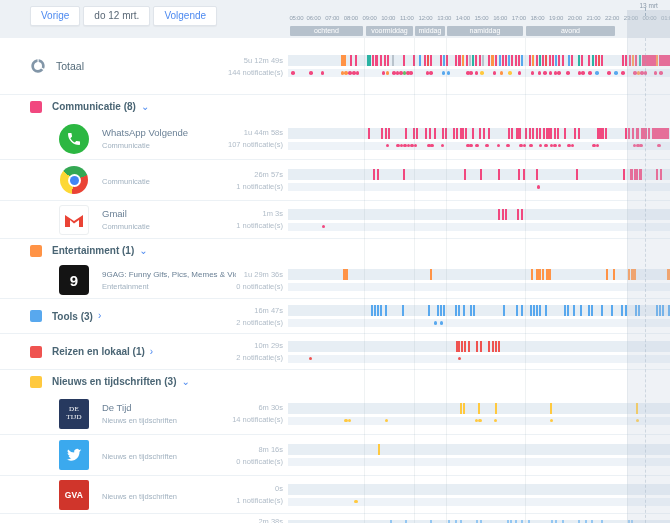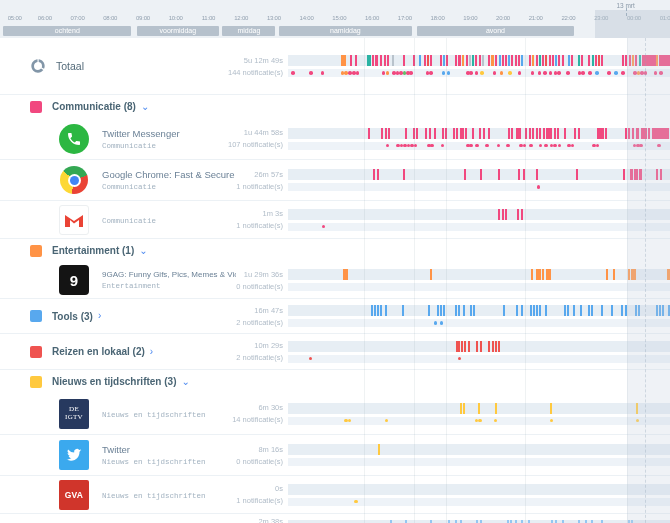--- a/index.html
+++ b/index.html
@@ -45,21 +45,21 @@
   .catsq{width:12px;height:12px;border-radius:2px;flex:none;margin-right:10px;}
   .cat-label{font-size:10px;font-weight:bold;color:#4a6574;white-space:nowrap;}
   .chev{color:#4d8af0;font-size:10px;margin-left:5px;line-height:1;}
   
   .row.app{height:41px;}
   .row.app .left{padding-left:58px;}
   .icon-box{width:32px;height:32px;flex:none;margin-right:12px;display:flex;align-items:center;justify-content:center;position:relative;}
   .names{flex:1;min-width:0;overflow:hidden;}
   .app-name{font-size:9.5px;color:#6b8196;white-space:nowrap;overflow:hidden;}
   .app-name.name-sm{font-size:8px;}
-  .app-sub{font-size:7.5px;color:#a2b2c0;margin-top:3px;white-space:nowrap;font-family:Liberation Mono, monospace;}
+  .app-sub{font-size:7.5px;color:#a2b2c0;margin-top:3px;white-space:nowrap;}
   .stats{margin-left:auto;flex:none;text-align:right;padding-right:5px;}
   .stats .time{font-size:7.5px;color:#b0bcc8;}
   .stats .notifs{font-size:7.5px;color:#b0bcc8;margin-top:3px;white-space:nowrap;}
   .row.catstat{height:35px;}
   .row.partial{height:40px;align-items:flex-start;padding-top:3px;}
   .row.partial .right{justify-content:flex-start;padding-top:3px;}
   
   .wa-circle{width:30px;height:30px;border-radius:50%;background:#2cb742;display:flex;align-items:center;justify-content:center;}
   .chrome-outer{width:28px;height:28px;border-radius:50%;
      background:conic-gradient(from -50deg,#34a853 0 120deg,#ea4335 120deg 240deg,#fdd835 240deg 360deg);position:relative;}
@@ -73,20 +73,25 @@
   .tw-box{width:30px;height:30px;border-radius:2px;background:#3ba9ee;display:flex;align-items:center;justify-content:center;}
   .gva-box{width:30px;height:30px;border-radius:2px;background:#d0352b;color:#fff;font-size:8.5px;font-weight:bold;
            display:flex;align-items:center;justify-content:center;letter-spacing:.2px;}
 </style>
 </head>
 <body>
 
 <div class="screen">
 
   <div class="topbar">
+    <div class="topbar-left">
+      <button class="btn blue">Vorige</button>
+      <button class="btn date">do 12 mrt.</button>
+      <button class="btn blue">Volgende</button>
+    </div>
     <div class="tlh">
       <div class="nextday-label">13 mrt</div>
       <div class="hours">
           <span class="hour" style="left: 2.2%;">05:00</span>
           <span class="hour" style="left: 6.685%;">06:00</span>
           <span class="hour" style="left: 11.57%;">07:00</span>
           <span class="hour" style="left: 16.455%;">08:00</span>
           <span class="hour" style="left: 21.34%;">09:00</span>
           <span class="hour" style="left: 26.225%;">10:00</span>
           <span class="hour" style="left: 31.11%;">11:00</span>
@@ -277,21 +282,21 @@
     <div class="row app">
       <div class="left">
         <div class="icon-box">
           <div class="wa-circle">
             <svg width="16" height="16" viewBox="0 0 24 24">
                 <path fill="#fff" d="M6.62 10.79c1.44 2.83 3.76 5.14 6.59 6.59l2.2-2.2c.27-.27.67-.36 1.02-.24 1.12.37 2.33.57 3.57.57.55 0 1 .45 1 1V20c0 .55-.45 1-1 1-9.39 0-17-7.61-17-17 0-.55.45-1 1-1h3.5c.55 0 1 .45 1 1 0 1.25.2 2.45.57 3.57.11.35.03.74-.25 1.02l-2.2 2.2z"></path>
               </svg>
           </div>
         </div>
         <div class="names">
-          <div class="app-name">Twitter Messenger</div>
+          <div class="app-name">WhatsApp Volgende</div>
           <div class="app-sub">Communicatie</div>
         </div>
         <div class="stats">
           <div class="time">1u 44m 58s</div>
           <div class="notifs">107 notificatie(s)</div>
         </div>
       </div>
       <div class="right">
           <div class="band band-ticks">
             <i class="tick" style="left: 21%; width: 2px; background: rgb(241, 72, 127);"></i>
@@ -381,21 +386,20 @@
 
     <div class="row app bordered">
       <div class="left">
         <div class="icon-box">
           <div class="chrome-outer">
               <div class="chrome-white"></div>
               <div class="chrome-blue"></div>
             </div>
         </div>
         <div class="names">
-          <div class="app-name">Google Chrome: Fast &amp; Secure</div>
           <div class="app-sub">Communicatie</div>
         </div>
         <div class="stats">
           <div class="time">26m 57s</div>
           <div class="notifs">1 notificatie(s)</div>
         </div>
       </div>
       <div class="right">
           <div class="band band-ticks">
             <i class="tick" style="left: 22.2%; width: 2px; background: rgb(241, 72, 127);"></i>
@@ -424,20 +428,21 @@
     <div class="row app bordered" style="height:38px">
       <div class="left">
         <div class="icon-box">
           <div class="gmail-box">
             <svg width="20" height="16" viewBox="0 0 20 16">
                 <path fill="#ea4335" d="M1 15V3l9 6 9-6v12h-4V8l-5 3.5L6 8v7z"></path>
               </svg>
           </div>
         </div>
         <div class="names">
+          <div class="app-name">Gmail</div>
           <div class="app-sub">Communicatie</div>
         </div>
         <div class="stats">
           <div class="time">1m 3s</div>
           <div class="notifs">1 notificatie(s)</div>
         </div>
       </div>
       <div class="right">
           <div class="band band-ticks">
             <i class="tick" style="left: 55%; width: 2px; background: rgb(241, 72, 127);"></i>
@@ -548,21 +553,21 @@
           <div class="band band-dots">
             <i class="dot" style="left: 38.2%; background: rgb(88, 168, 238);"></i>
             <i class="dot" style="left: 39.7%; background: rgb(88, 168, 238);"></i>
           </div>
         </div>
     </div>
 
     <div class="row catstat bordered" style="height:36px">
       <div class="left">
         <span class="catsq" style="background: rgb(239, 83, 80);"></span>
-        <span class="cat-label">Reizen en lokaal (2)</span>
+        <span class="cat-label">Reizen en lokaal (1)</span>
         <span class="chev">›</span>
         <div class="stats">
           <div class="time">10m 29s</div>
           <div class="notifs">2 notificatie(s)</div>
         </div>
       </div>
       <div class="right">
           <div class="band band-ticks">
             <i class="tick" style="left: 44.1%; width: 4px; background: rgb(239, 83, 80);"></i>
             <i class="tick" style="left: 45.4%; width: 2px; background: rgb(239, 83, 80);"></i>
@@ -589,24 +594,25 @@
         <span class="chev">⌄</span>
       </div>
       <div class="right"></div>
     </div>
 
     <div class="row app">
       <div class="left">
         <div class="icon-box">
           <div class="detijd-box">
               <span>DE</span>
-              <span>IGTV</span>
+              <span>TIJD</span>
             </div>
         </div>
         <div class="names">
+          <div class="app-name">De Tijd</div>
           <div class="app-sub">Nieuws en tijdschriften</div>
         </div>
         <div class="stats">
           <div class="time">6m 30s</div>
           <div class="notifs">14 notificatie(s)</div>
         </div>
       </div>
       <div class="right">
           <div class="band band-ticks">
             <i class="tick" style="left: 45%; width: 2px; background: rgb(255, 201, 63);"></i>
@@ -632,21 +638,20 @@
     <div class="row app bordered">
       <div class="left">
         <div class="icon-box">
           <div class="tw-box">
             <svg width="18" height="18" viewBox="0 0 24 24">
                 <path fill="#fff" d="M22 5.8c-.7.3-1.5.5-2.3.6.8-.5 1.4-1.3 1.7-2.2-.8.5-1.6.8-2.5 1a3.9 3.9 0 0 0-6.7 3.5A11 11 0 0 1 4.1 4.6a3.9 3.9 0 0 0 1.2 5.2c-.6 0-1.2-.2-1.8-.5v.1c0 1.9 1.3 3.4 3.1 3.8-.6.2-1.2.2-1.8.1.5 1.6 2 2.7 3.7 2.7A7.9 7.9 0 0 1 2 17.7 11 11 0 0 0 8 19.5c7.3 0 11.3-6 11.3-11.3v-.5c.8-.6 1.5-1.3 2-2.1z"></path>
               </svg>
           </div>
         </div>
         <div class="names">
-          <div class="app-name">Twitter</div>
           <div class="app-sub">Nieuws en tijdschriften</div>
         </div>
         <div class="stats">
           <div class="time">8m 16s</div>
           <div class="notifs">0 notificatie(s)</div>
         </div>
       </div>
       <div class="right">
           <div class="band band-ticks">
             <i class="tick" style="left: 23.6%; width: 2px; background: rgb(255, 201, 63);"></i>

